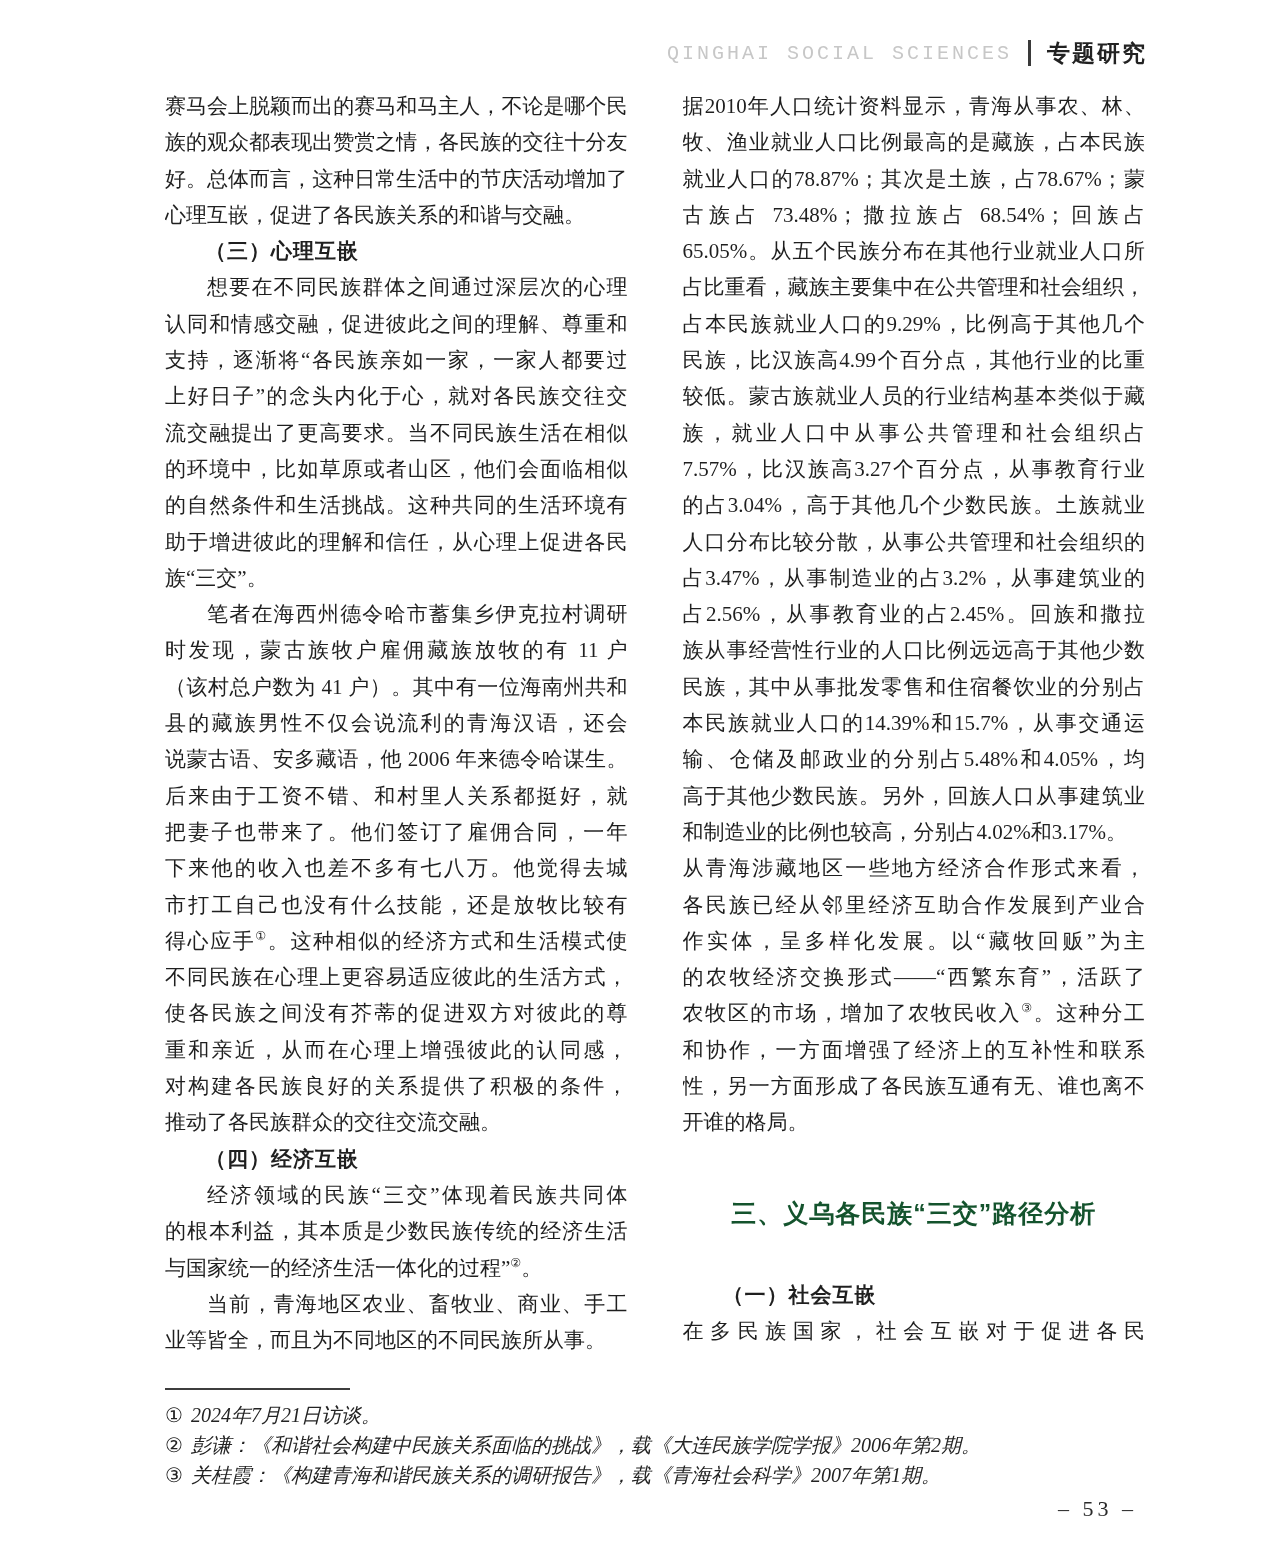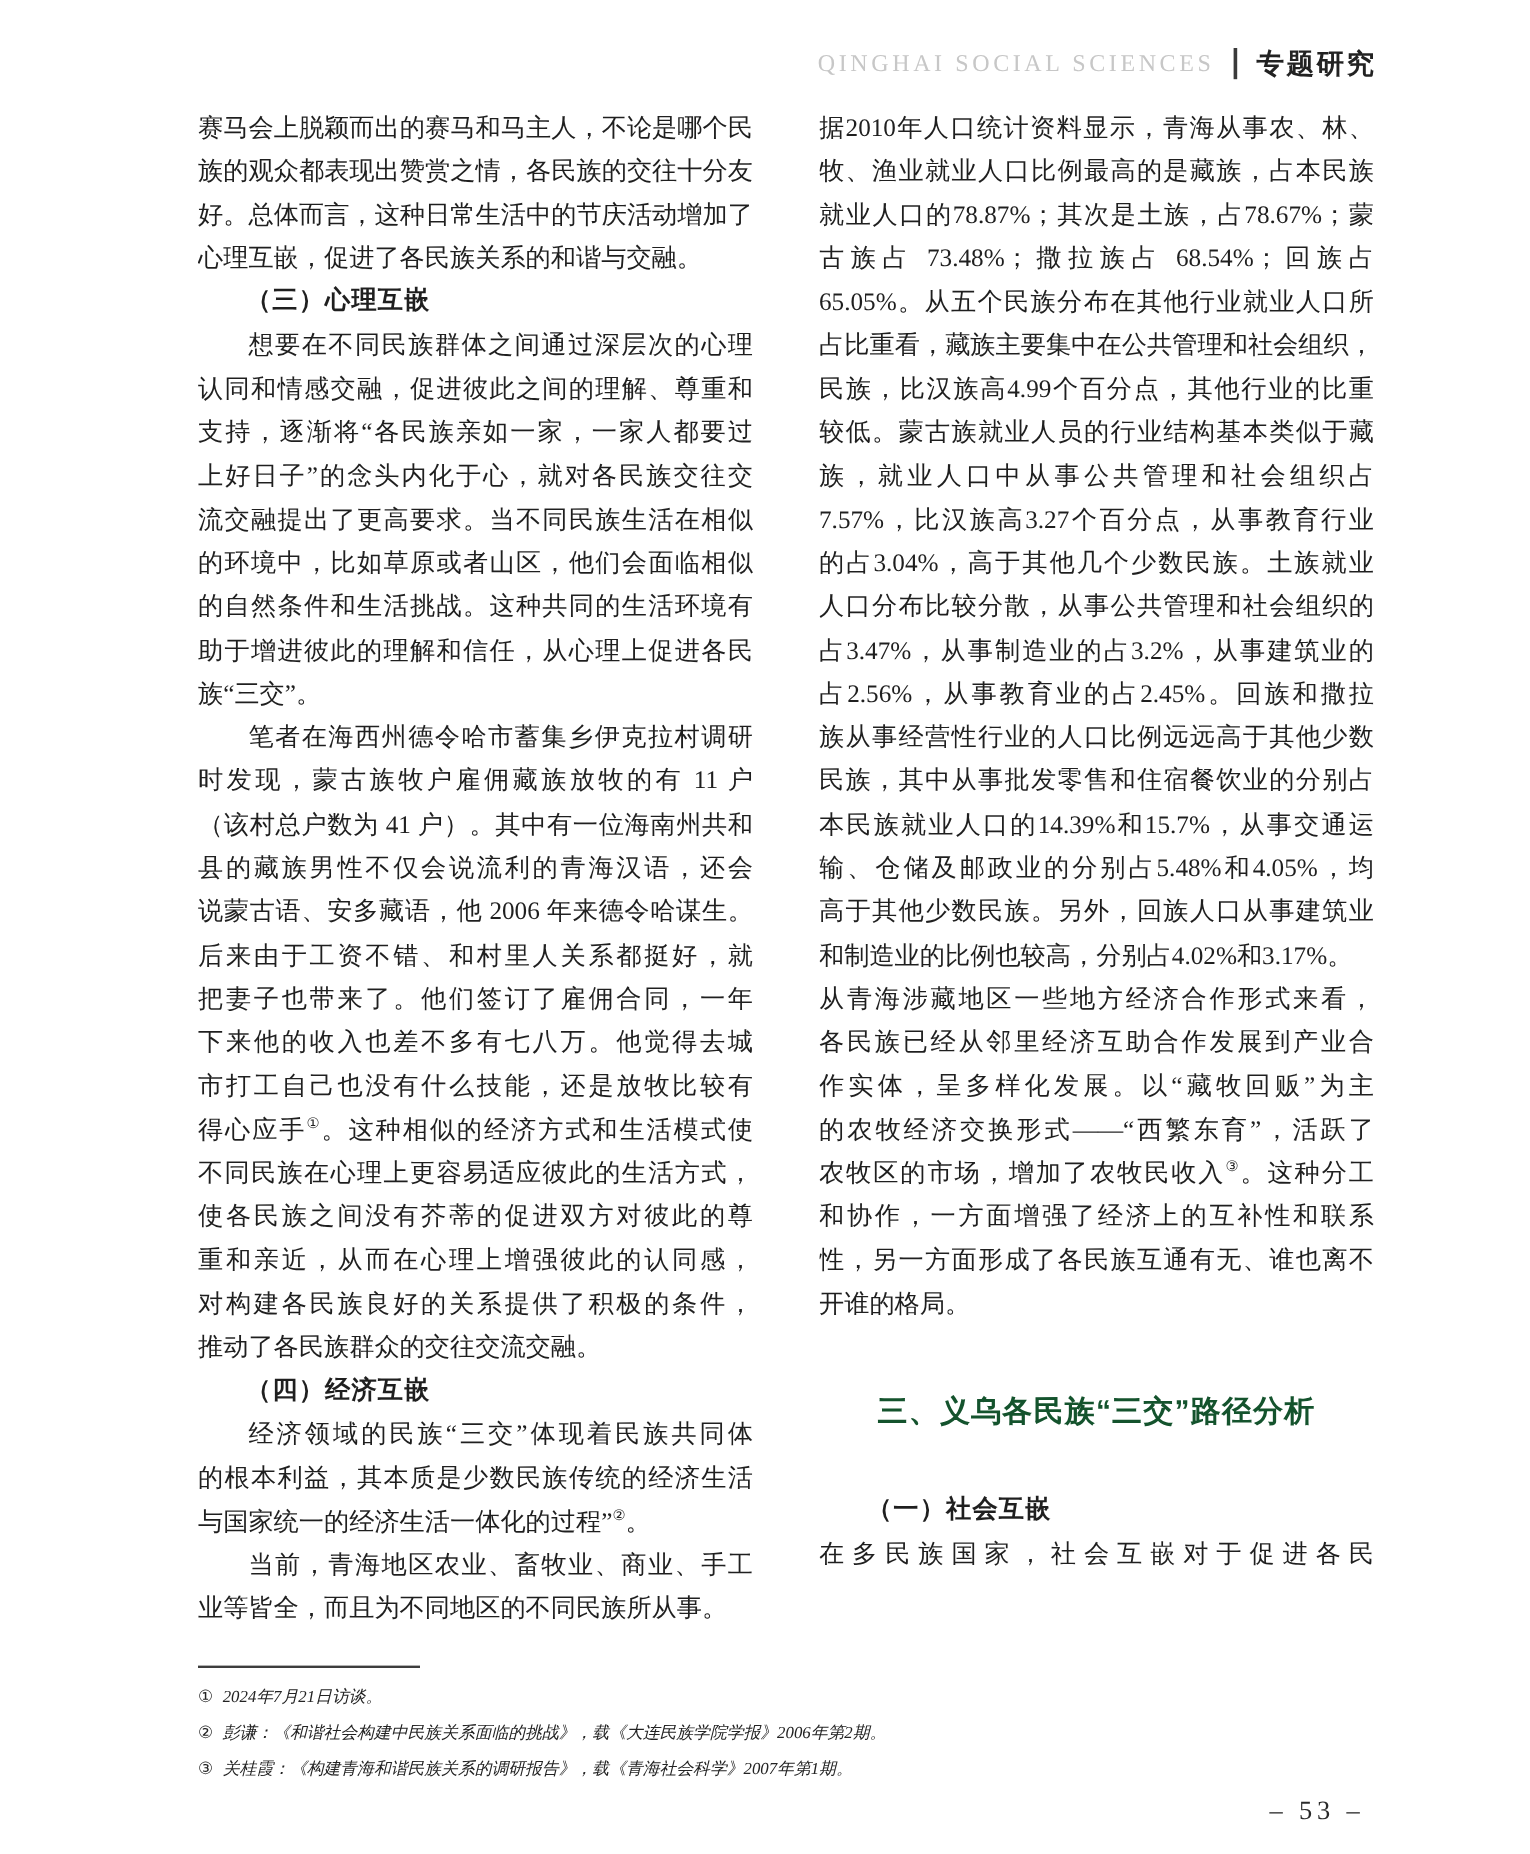--- a/index.html
+++ b/index.html
@@ -11,21 +11,21 @@
     font-family:"Liberation Serif","DejaVu Serif",serif;
     color:#1f1f1f;
     overflow:hidden;
   }
   
   .header{
     position:absolute;top:38px;right:128px;height:30px;
     display:flex;align-items:center;gap:16px;
   }
   .journal-en{
-    font-family:Liberation Serif, serif;
+    font-family:Liberation Mono, monospace;
     font-size:20px;letter-spacing:3px;color:#c7c7c7;font-weight:400;
   }
   .header-sep{width:3px;height:26px;background:#3a3a3a;}
   .section-zh{
     font-family:Liberation Mono, monospace;
     font-weight:bold;font-size:23px;color:#222;letter-spacing:2px;
   }
   
   .content{
     position:absolute;left:165px;top:88px;width:980px;
@@ -48,21 +48,21 @@
     font-family:"Liberation Sans","DejaVu Sans",sans-serif;
     font-weight:bold;font-size:25px;line-height:40px;
     text-align:center;letter-spacing:1px;
     margin-top:52px;margin-bottom:44px;color:#14532d;
   }
   sup.fnref{font-size:0.58em;vertical-align:super;line-height:0;}
   
   .fn-rule{position:absolute;left:165px;top:1388px;width:185px;height:2px;background:#3d3d3d;}
   .footnotes{position:absolute;left:165px;top:1400px;width:990px;}
   .fn{
-    font-size:14px;line-height:30px;color:#232323;
+    font-size:20px;line-height:30px;color:#232323;
     font-style:italic;
   }
   .fn .fn-marker{font-style:normal;margin-right:8px;}
   
   .pagenum{
     position:absolute;top:1496px;right:138px;
     font-size:22px;letter-spacing:4px;color:#2a2a2a;
   }
 </style>
 </head>
@@ -114,20 +114,21 @@
         <div class="ln first">当前，青海地区农业、畜牧业、商业、手工</div>
         <div class="ln end">业等皆全，而且为不同地区的不同民族所从事。</div>
       </div>
     <div class="col" id="col-right">
         <div class="ln">据2010年人口统计资料显示，青海从事农、林、</div>
         <div class="ln">牧、渔业就业人口比例最高的是藏族，占本民族</div>
         <div class="ln">就业人口的78.87%；其次是土族，占78.67%；蒙</div>
         <div class="ln">古族占 73.48%；撒拉族占 68.54%；回族占</div>
         <div class="ln">65.05%。从五个民族分布在其他行业就业人口所</div>
         <div class="ln">占比重看，藏族主要集中在公共管理和社会组织，</div>
+        <div class="ln">占本民族就业人口的9.29%，比例高于其他几个</div>
         <div class="ln">民族，比汉族高4.99个百分点，其他行业的比重</div>
         <div class="ln">较低。蒙古族就业人员的行业结构基本类似于藏</div>
         <div class="ln">族，就业人口中从事公共管理和社会组织占</div>
         <div class="ln">7.57%，比汉族高3.27个百分点，从事教育行业</div>
         <div class="ln">的占3.04%，高于其他几个少数民族。土族就业</div>
         <div class="ln">人口分布比较分散，从事公共管理和社会组织的</div>
         <div class="ln">占3.47%，从事制造业的占3.2%，从事建筑业的</div>
         <div class="ln">占2.56%，从事教育业的占2.45%。回族和撒拉</div>
         <div class="ln">族从事经营性行业的人口比例远远高于其他少数</div>
         <div class="ln">民族，其中从事批发零售和住宿餐饮业的分别占</div>

